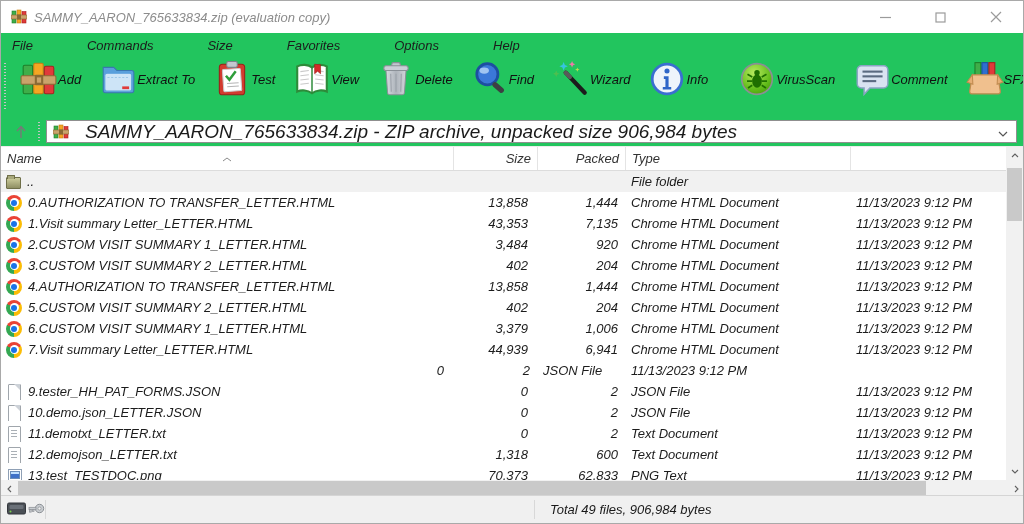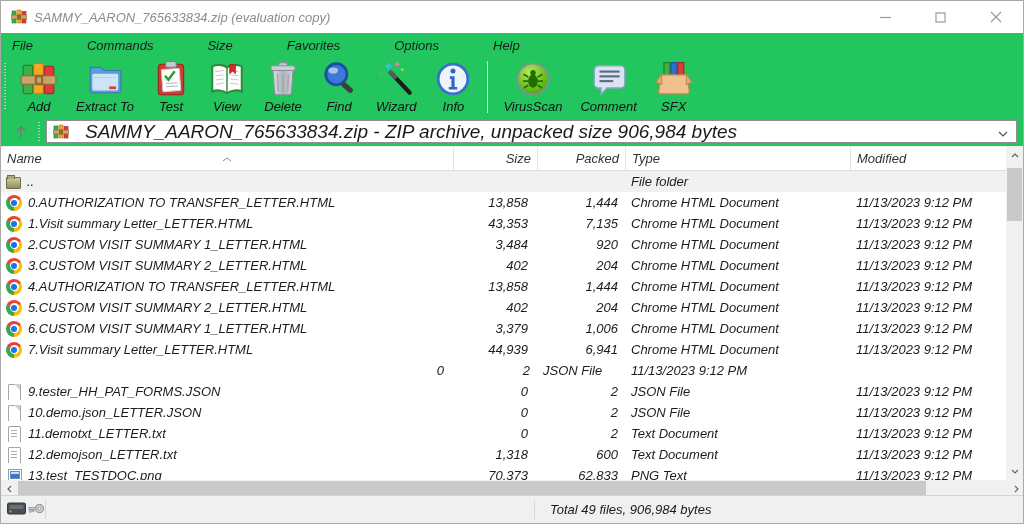--- a/index.html
+++ b/index.html
@@ -16,21 +16,21 @@
   .win-btn { width:55px; height:32px; display:flex; align-items:center; justify-content:center;
              color:#9b9b9b; font-size:14px; }
   .win-btn svg { display:block; }
   
   .menubar { height:24px; display:flex; align-items:center; padding-left:2px;gap:36px; }
   .menu-item { font-size:13px; color:#1c1c1c; padding:3px 9px; }
   
   .toolbar-row { position:relative; height:60px; display:flex; align-items:flex-start; padding-left:10px; }
   .gripper { position:absolute; left:3px; top:6px; bottom:6px; width:2px;
              background:repeating-linear-gradient(#c4c4c4 0 1px, transparent 1px 3px); }
-  .tb-btn { display:flex; flex-direction:column; align-items:center; padding:3px 9px 0 9px; }
+  .tb-btn { display:flex; flex-direction:row; align-items:center; padding:3px 9px 0 9px; }
   .tb-btn .tb-ic { width:38px; height:38px; }
   .tb-btn .tb-label { font-size:13px; color:#111; margin-top:1px; white-space:nowrap; }
   .tb-sep { width:1px; background:#dcdcdc; align-self:stretch; margin:4px 6px; }
   
   .addr-row { position:relative; height:30px; display:flex; align-items:center; border-bottom:1px solid #ececec; }
   .up-btn { width:26px; height:24px; margin-left:7px; display:flex; align-items:center; justify-content:center;
             color:#777; }
   .addr-gripper { position:relative; width:2px; height:20px; margin:0 6px 0 4px;
              background:repeating-linear-gradient(#c4c4c4 0 1px, transparent 1px 3px); }
   .combobox { flex:1; height:23px; margin-right:6px; border:1px solid #8f8f8f; background:#fff;
@@ -318,21 +318,20 @@
   <div class="list-header grid-cols">
     <span class="sort-caret">
       <svg width="10" height="5" viewBox="0 0 10 5">
           <path d="M1 4 L5 1 L9 4" fill="none" stroke="#8a8a8a" stroke-width="1"></path>
         </svg>
     </span>
   <div class="hcell">Name</div>
       <div class="hcell right">Size</div>
       <div class="hcell right">Packed</div>
       <div class="hcell">Type</div>
-      <div class="hcell">Modified</div>
     </div>
 
   <div class="list-area">
       <div class="frow grid-cols parent-row">
         <div class="cell name">
           <span class="ficon folder-icon"></span>
           <span>..</span>
         </div>
         <div class="cell right"></div>
         <div class="cell right packed"></div>

